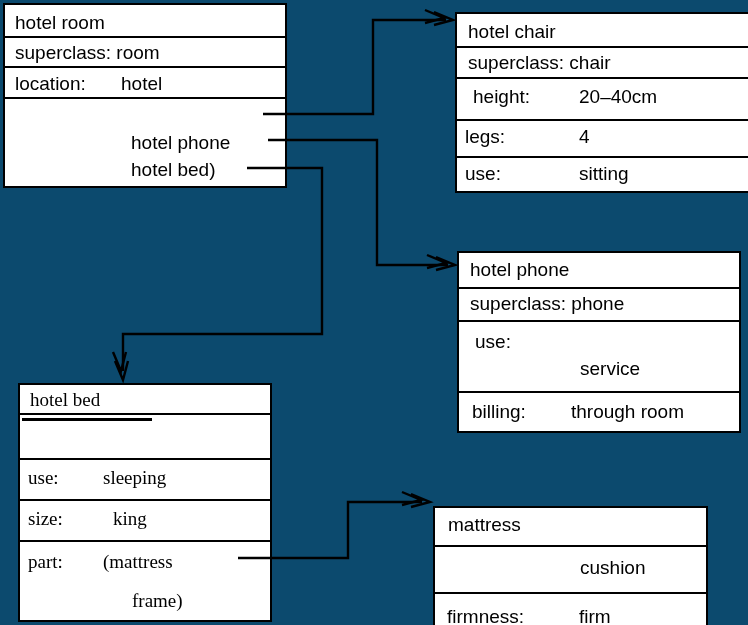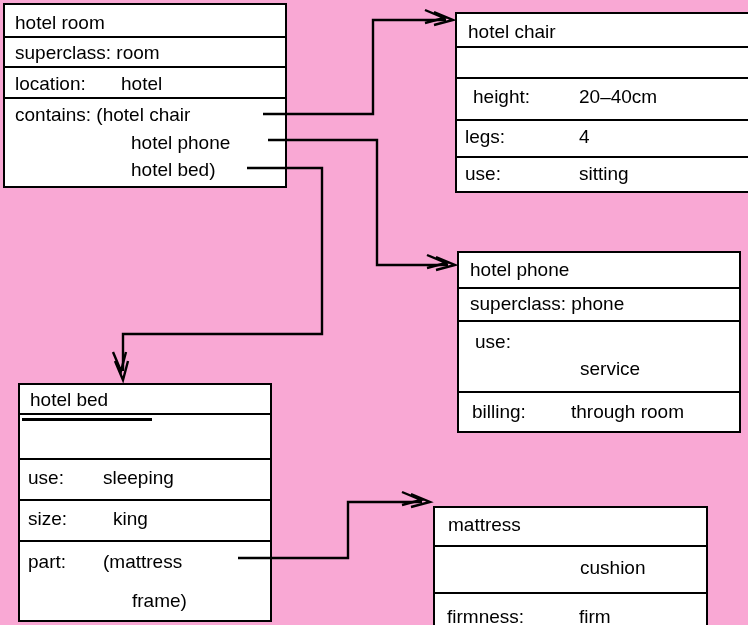--- a/index.html
+++ b/index.html
@@ -1,20 +1,20 @@
 <!DOCTYPE html>
 <html><head>
 <meta charset="utf-8">
 <style>
   html, body { margin: 0; padding: 0; background: #ffffff; }
   #canvas {
     position: relative;
     width: 748px;
     height: 625px;
-    background: #f9a8d4;
+    background: #0c4a6e;
     font-family: "Liberation Sans", "DejaVu Sans", sans-serif;
     font-size: 19px;
     line-height: 22px;
     color: #000000;
     overflow: hidden;
   }
   .frame {
     position: absolute;
     box-sizing: border-box;
     border: 2px solid #000000;
@@ -56,28 +56,28 @@
 <div id="canvas">
 
   <div class="frame" style="left:3px; top:3px; width:284px; height:185px;">
     <div class="t" style="left:10px; top:7px">hotel room</div>
     <div class="divider" style="top:31px"></div>
     <div class="t" style="left:10px; top:37px">superclass: room</div>
     <div class="divider" style="top:61px"></div>
     <div class="t" style="left:10px; top:68px">location:</div>
     <div class="t" style="left:116px; top:68px">hotel</div>
     <div class="divider" style="top:92px"></div>
-    <div class="t" style="left:10px; top:99px">contains: (hotel chair</div>
     <div class="t" style="left:126px; top:127px">hotel phone</div>
     <div class="t" style="left:126px; top:154px">hotel bed)</div>
   </div>
 
   <div class="frame" style="left:455px; top:12px; width:346px; height:181px;">
     <div class="t" style="left:11px; top:7px">hotel chair</div>
     <div class="divider" style="top:32px"></div>
+    <div class="t" style="left:11px; top:38px">superclass: chair</div>
     <div class="divider" style="top:63px"></div>
     <div class="t" style="left:16px; top:72px">height:</div>
     <div class="t" style="left:122px; top:72px">20–40cm</div>
     <div class="divider" style="top:105px"></div>
     <div class="t" style="left:8px; top:112px">legs:</div>
     <div class="t" style="left:122px; top:112px">4</div>
     <div class="divider" style="top:142px"></div>
     <div class="t" style="left:8px; top:149px">use:</div>
     <div class="t" style="left:122px; top:149px">sitting</div>
   </div>
@@ -87,21 +87,21 @@
     <div class="divider" style="top:34px"></div>
     <div class="t" style="left:11px; top:40px">superclass: phone</div>
     <div class="divider" style="top:67px"></div>
     <div class="t" style="left:16px; top:78px">use:</div>
     <div class="t" style="left:121px; top:105px">service</div>
     <div class="divider" style="top:138px"></div>
     <div class="t" style="left:13px; top:148px">billing:</div>
     <div class="t" style="left:112px; top:148px">through room</div>
   </div>
 
-  <div class="frame" style="left:18px; top:383px; width:254px; height:239px;">
+  <div class="frame" style="left:18px; top:383px; width:254px; height:239px;font-family:Liberation Serif, serif;">
     <div class="t" style="left:10px; top:4px">hotel bed</div>
     <div class="divider" style="top:28px"></div>
     <div class="underline-bar" style="left:2px; top:33px; width:130px"></div>
     <div class="divider" style="top:73px"></div>
     <div class="t" style="left:8px; top:82px">use:</div>
     <div class="t" style="left:83px; top:82px">sleeping</div>
     <div class="divider" style="top:114px"></div>
     <div class="t" style="left:8px; top:123px">size:</div>
     <div class="t" style="left:93px; top:123px">king</div>
     <div class="divider" style="top:155px"></div>

